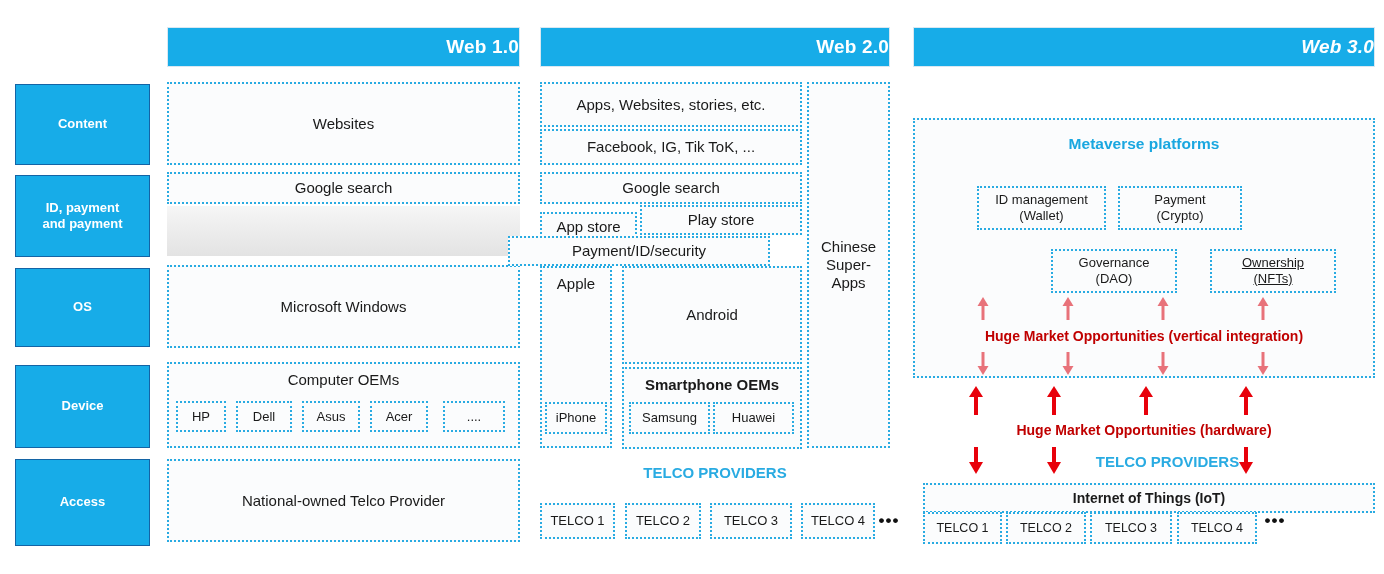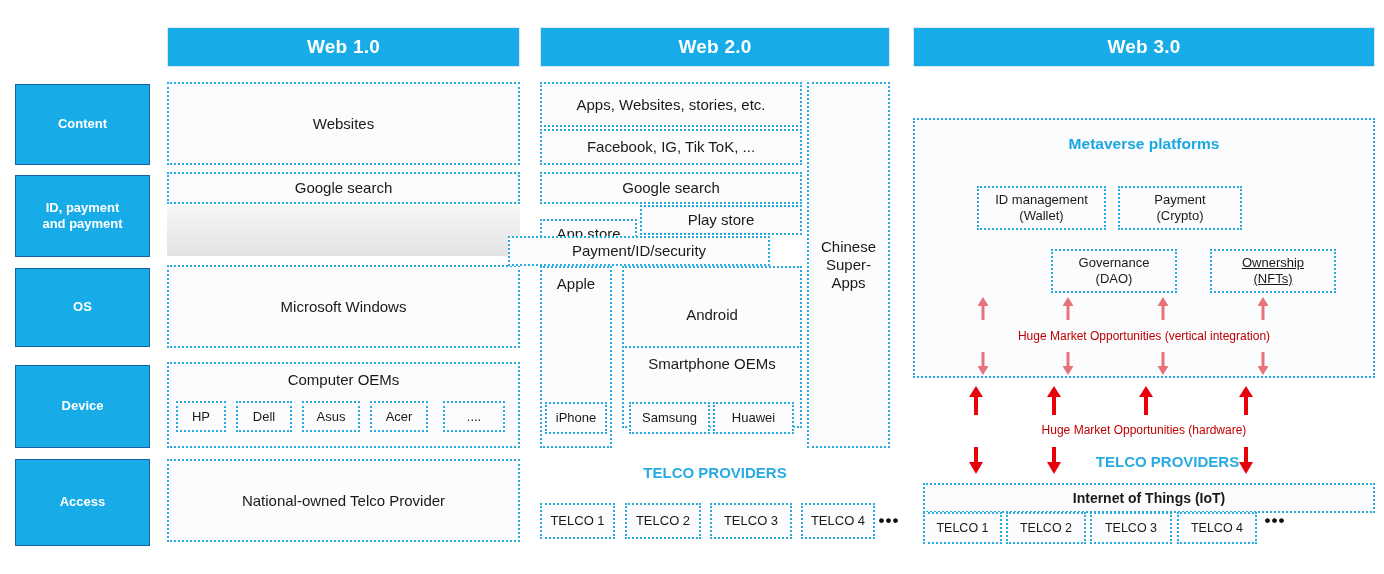--- a/index.html
+++ b/index.html
@@ -24,21 +24,21 @@
 
   
   .col-header {
     background: #17ace8;
     border: 1px solid #d9e8f2;
     color: #ffffff;
     font-weight: bold;
     font-size: 19px;
     display: flex;
     align-items: center;
-    justify-content: center;
+    justify-content: flex-end;
     letter-spacing: .2px;
   }
 
   
   .row-label {
     background: #17ace8;
     border: 1.6px solid #1464a5;
     color: #ffffff;
     font-weight: bold;
     font-size: 13px;
@@ -90,22 +90,22 @@
     letter-spacing: 1px;
     display: flex;
     align-items: center;
     justify-content: center;
   }
 
   
   .red-text {
     position: absolute;
     color: #c00000;
-    font-weight: normal;
-    font-size: 12px;
+    font-weight: bold;
+    font-size: 14px;
     text-align: center;
     display: flex;
     align-items: center;
     justify-content: center;
     white-space: nowrap;
   }
 
   
   .telco-head {
     position: absolute;
@@ -125,21 +125,21 @@
 <body>
 
 <div id="canvas">
 
   <div class="abs col-header" style="left:167px; top:27px; width:353px; height:40px;">
     <span>Web 1.0</span>
   </div>
   <div class="abs col-header" style="left:540px; top:27px; width:350px; height:40px;">
     <span>Web 2.0</span>
   </div>
-  <div class="abs col-header" style="left:913px; top:27px; width:462px; height:40px;">
+  <div class="abs col-header" style="left:913px; top:27px; width:462px; height:40px;font-style:italic;">
     <span>Web 3.0</span>
   </div>
 
   <div class="abs row-label" style="left:15px; top:84px; width:135px; height:81px;">
     <span>Content</span>
   </div>
 
   <div class="abs row-label" style="left:15px; top:175px; width:135px; height:82px;">
     <div>
       <div>ID, payment</div>
@@ -206,42 +206,42 @@
   <div class="abs dbox" style="left:540px; top:82px; width:262px; height:45px;">
     <span>Apps, Websites, stories, etc.</span>
   </div>
   <div class="abs dbox" style="left:540px; top:129px; width:262px; height:36px;">
     <span>Facebook, IG, Tik ToK, ...</span>
   </div>
 
   <div class="abs dbox" style="left:540px; top:172px; width:262px; height:32px;">
     <span>Google search</span>
   </div>
-  <div class="abs dbox" style="left:540px; top:219px; width:97px; height:30px;">
+  <div class="abs dbox" style="left:540px; top:212px; width:97px; height:30px;">
     <span>App store</span>
   </div>
   <div class="abs dbox" style="left:640px; top:205px; width:162px; height:30px;">
     <span>Play store</span>
   </div>
   <div class="abs dbox" style="left:508px; top:236px; width:262px; height:30px;">
     <span>Payment/ID/security</span>
   </div>
 
   <div class="abs dbox top pad-t" style="left:540px; top:266px; width:72px; height:182px;">
     <span>Apple</span>
   </div>
   <div class="abs dbox thin" style="left:545px; top:402px; width:62px; height:32px;">
     <span class="small">iPhone</span>
   </div>
 
   <div class="abs dbox" style="left:622px; top:266px; width:180px; height:98px;">
     <span>Android</span>
   </div>
 
-  <div class="abs dbox top pad-t" style="left:622px; top:346px; width:180px; height:82px;">
+  <div class="abs dbox top pad-t" style="left:622px; top:367px; width:180px; height:82px;font-weight:bold;">
     <span>Smartphone OEMs</span>
   </div>
   <div class="abs dbox thin" style="left:629px; top:402px; width:81px; height:32px;">
     <span class="small">Samsung</span>
   </div>
   <div class="abs dbox thin" style="left:713px; top:402px; width:81px; height:32px;">
     <span class="small">Huawei</span>
   </div>
 
   <div class="telco-head" style="left:540px; top:462px; width:350px; height:20px;">

